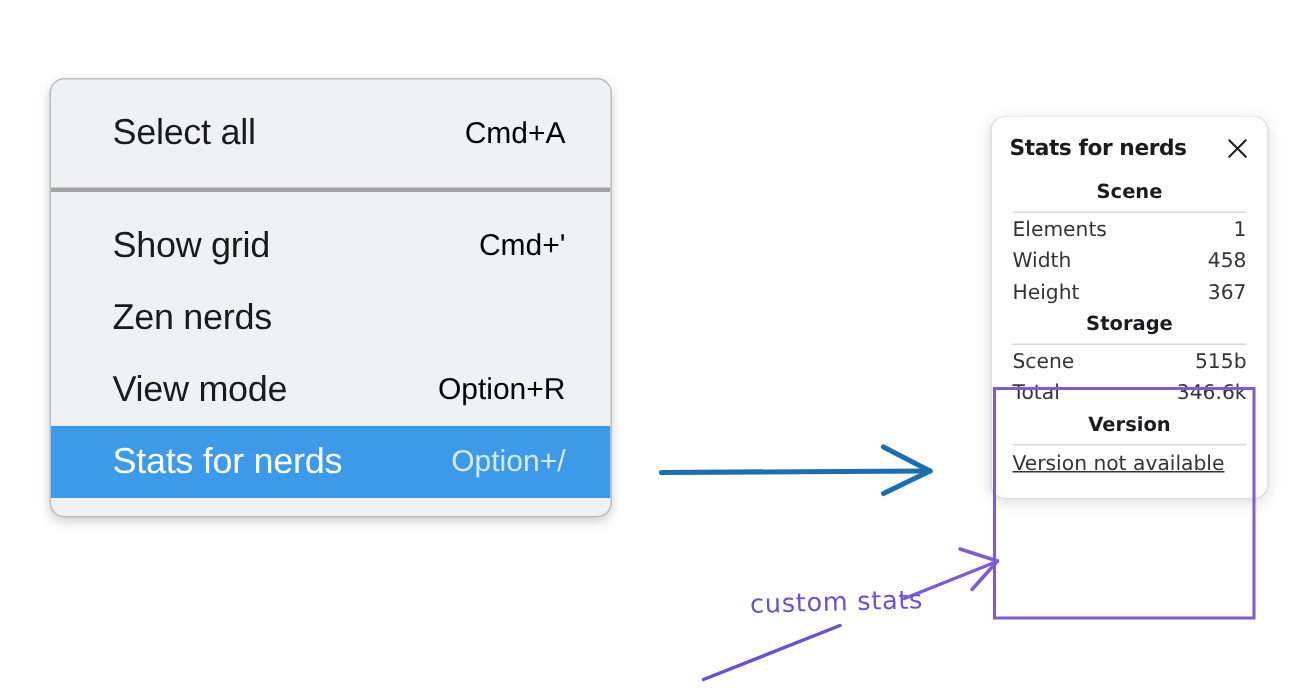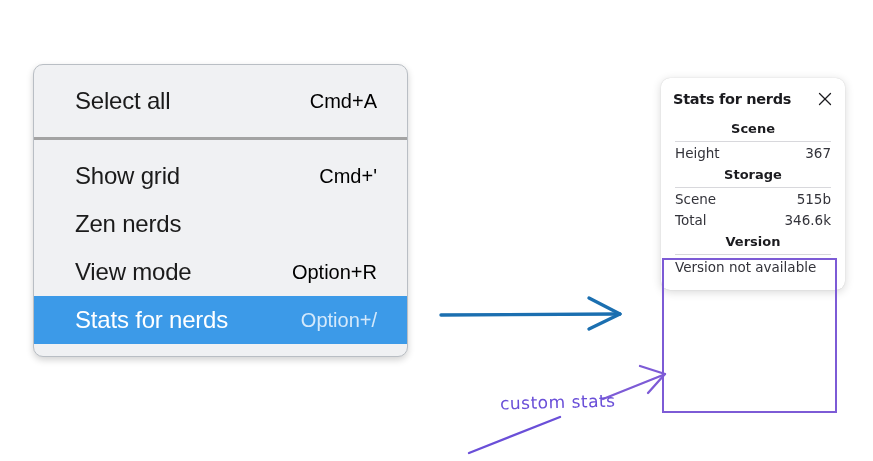--- a/index.html
+++ b/index.html
@@ -20,21 +20,20 @@
   #context-menu {
     position: absolute;
     left: 33px;
     top: 52px;
     width: 373px;
     background: #f0f1f3;
     border: 1px solid #b9bec4;
     border-radius: 10px;
     box-shadow: 0 3px 7px rgba(0,0,0,0.18);
     overflow: hidden;
-    margin-top: 12px;
   }
   .menu-group {
     padding: 12px 0;
   }
   .menu-group + .menu-group {
     border-top: 3px solid #a3a3a3;
   }
   .menu-item {
     height: 48px;
     display: flex;
@@ -113,20 +112,21 @@
     color: #33333a;
     padding: 3px 2px 2px 2px;
   }
   .stat-row .k { white-space: nowrap; }
   .stat-row .v { white-space: nowrap; }
   .version-line {
     font-size: 13.5px;
     color: #33333a;
     padding: 4px 2px 2px 2px;
     white-space: nowrap;
+    text-decoration: underline;
   }
   
   #custom-stats-box {
     position: absolute;
     left: 662px;
     top: 258px;
     width: 175px;
     height: 155px;
     border: 2px solid #7d5bd6;
     box-sizing: border-box;
@@ -190,20 +190,28 @@
     <span class="stats-title">Stats for nerds</span>
     <svg class="close-icon" viewBox="0 0 16 16">
       <line x1="2.5" y1="2.5" x2="13.5" y2="13.5" stroke="#1b1b1f" stroke-width="1.3" stroke-linecap="round"></line>
       <line x1="13.5" y1="2.5" x2="2.5" y2="13.5" stroke="#1b1b1f" stroke-width="1.3" stroke-linecap="round"></line>
     </svg>
   </div>
 
   <div class="section-title">Scene</div>
   <div class="divider"></div>
   <div class="stat-row">
+    <span class="k">Elements</span>
+    <span class="v">1</span>
+  </div>
+  <div class="stat-row">
+    <span class="k">Width</span>
+    <span class="v">458</span>
+  </div>
+  <div class="stat-row">
     <span class="k">Height</span>
     <span class="v">367</span>
   </div>
 
   <div class="section-title">Storage</div>
   <div class="divider"></div>
   <div class="stat-row">
     <span class="k">Scene</span>
     <span class="v">515b</span>
   </div>

